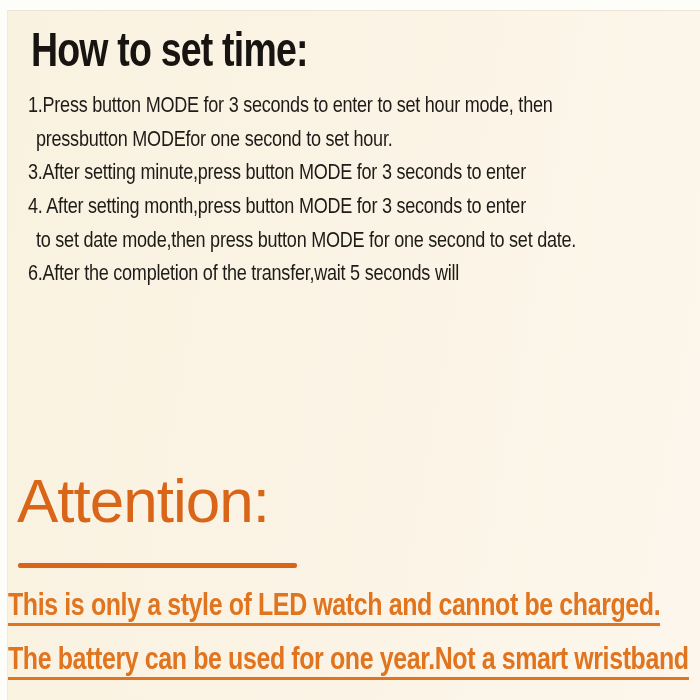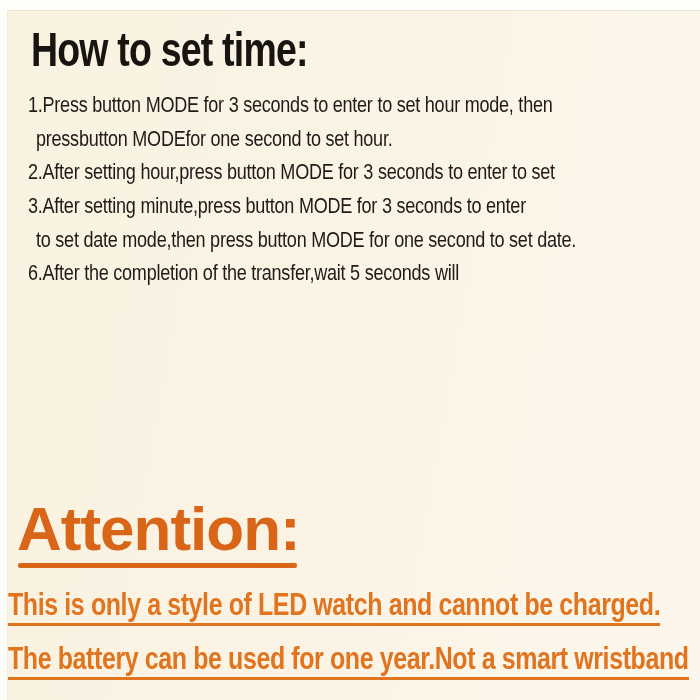--- a/index.html
+++ b/index.html
@@ -66,23 +66,23 @@
     transform: scaleX(0.82);
     transform-origin: 0 50%;
     white-space: nowrap;
   }
   .ins-line.cont { padding-left: 8px; }
 
   
   .attention-title {
     position: absolute;
     left: 17px;
-    top: 496px;
+    top: 468px;
     font-size: 62px;
-    font-weight: bold;
+    font-weight: normal;
     letter-spacing: -1px;
     color: #d96618;
     line-height: 66px;
     white-space: nowrap;
   }
   .attention-underline {
     position: absolute;
     left: 18px;
     top: 563px;
     width: 279px;
@@ -116,22 +116,22 @@
 <div class="stage">
   <div class="panel"></div>
 
   <div class="howto-title">
     <span>How to set time:</span>
   </div>
 
   <div class="howto-list">
     <div class="ins-line"><span>1.Press button MODE for 3 seconds to enter to set hour mode, then</span></div>
     <div class="ins-line cont"><span>pressbutton MODEfor one second to set hour.</span></div>
-    <div class="ins-line"><span>2.After setting hour,press button MODE for 3 seconds to enter to set</span></div>
     <div class="ins-line"><span>3.After setting minute,press button MODE for 3 seconds to enter</span></div>
+    <div class="ins-line"><span>4. After setting month,press button MODE for 3 seconds to enter</span></div>
     <div class="ins-line cont"><span>to set date mode,then press button MODE for one second to set date.</span></div>
     <div class="ins-line"><span>6.After the completion of the transfer,wait 5 seconds will</span></div>
   </div>
 
   <div class="attention-title">
     <span>Attention:</span>
   </div>
   <div class="attention-underline"></div>
 
   <div class="warning-line warning-1">

